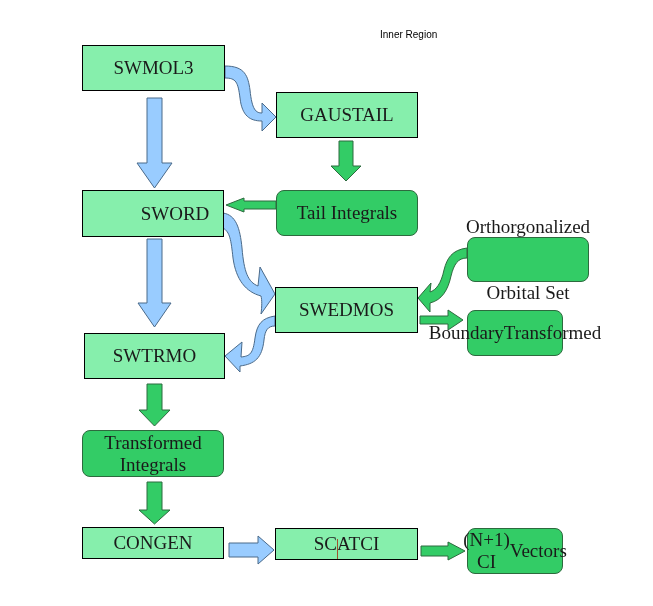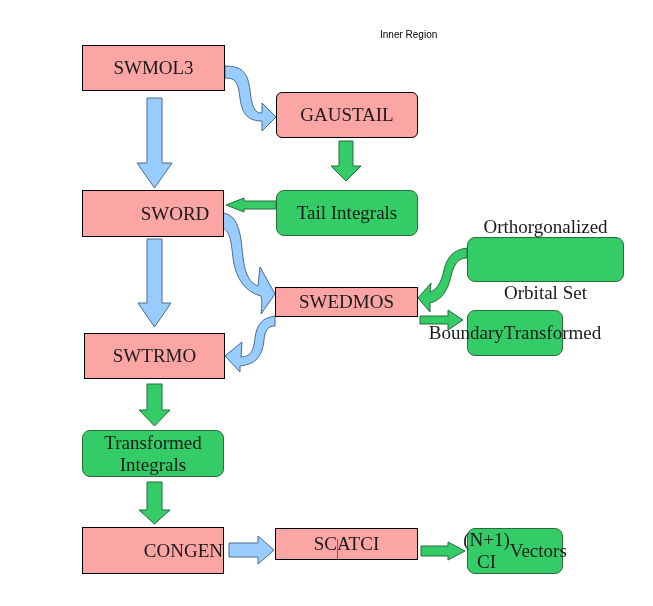--- a/index.html
+++ b/index.html
@@ -1,19 +1,19 @@
 <!DOCTYPE html>
 <html><head>
 <meta charset="utf-8">
 <style>
   html, body { margin:0; padding:0; background:#ffffff; }
   body { width:653px; height:606px; position:relative; overflow:hidden; font-family:"Liberation Serif","DejaVu Serif",serif; }
   .caption { position:absolute; left:380px; top:29px; font-family:"Liberation Sans","DejaVu Sans",sans-serif; font-size:10px; color:#000; }
   .box { position:absolute; box-sizing:border-box; display:flex; align-items:center; justify-content:center; text-align:center; color:#1a1a1a; font-size:19px; line-height:22px; }
-  .blue { background:#fca5a5; border:1.5px solid #000; }
+  .blue { background:#86efac; border:1.5px solid #000; }
   .green { background:#33cc66; border:1.5px solid #2d6a3e; border-radius:8px; }
   svg.arrows { position:absolute; left:0; top:0; }
   .caret { display:inline-block; width:1px; height:20px; background:#a0522d; vertical-align:middle; margin:0 -0.5px; position:relative; top:4px; }
 </style>
 </head>
 <body>
 
 <div class="caption">Inner Region</div>
 
 <svg class="arrows" width="653" height="606">
@@ -42,56 +42,56 @@
 
   <path d="M229,543 L258,543 L258,536 L274,550 L258,564 L258,557 L229,557 Z" fill="#99ccff" stroke="#4a6a8a" stroke-width="1"></path>
 
   <path d="M421,546 L448,546 L448,542 L465,551 L448,560 L448,556 L421,556 Z" fill="#33cc66" stroke="#2d6a3e" stroke-width="1"></path>
 </svg>
 
 <div class="box blue" style="left:82px;top:45px;width:143px;height:46px;">
   <span>SWMOL3</span>
 </div>
 
-<div class="box blue" style="left:276px;top:92px;width:142px;height:46px;border-radius:6px;">
+<div class="box blue" style="left:276px;top:92px;width:142px;height:46px;">
   <span>GAUSTAIL</span>
 </div>
 
 <div class="box green" style="left:276px;top:190px;width:142px;height:46px;">
   <span>Tail Integrals</span>
 </div>
 
 <div class="box blue" style="left:82px;top:190px;width:142px;height:47px;padding-left:44px;">
   <span>SWORD</span>
 </div>
 
-<div class="box green" style="left:467px;top:237px;width:157px;height:45px;flex-direction:column;gap:44px;">
+<div class="box green" style="left:467px;top:237px;width:122px;height:45px;flex-direction:column;gap:44px;">
   <span>Orthorgonalized</span>
   <span>Orbital Set</span>
 </div>
 
-<div class="box blue" style="left:275px;top:287px;width:143px;height:30px;">
+<div class="box blue" style="left:275px;top:287px;width:143px;height:46px;">
   <span>SWEDMOS</span>
 </div>
 
 <div class="box green" style="left:467px;top:286px;width:96px;height:46px;margin-top:24px;">
   <span>Boundary</span>
   <span>Transformed</span>
 </div>
 
 <div class="box blue" style="left:84px;top:333px;width:141px;height:46px;text-align:center;">
   <span>SWTRMO</span>
 </div>
 
 <div class="box green" style="left:82px;top:430px;width:142px;height:47px;flex-direction:column;">
   <span>Transformed</span>
   <span>Integrals</span>
 </div>
 
-<div class="box blue" style="left:82px;top:527px;width:142px;height:47px;justify-content:flex-end;">
+<div class="box blue" style="left:82px;top:527px;width:142px;height:32px;">
   <span>CONGEN</span>
 </div>
 
 <div class="box blue" style="left:275px;top:528px;width:143px;height:32px;">
   <span><span>SC</span><span class="caret"></span><span>ATCI</span></span>
 </div>
 
 <div class="box green" style="left:467px;top:528px;width:96px;height:46px;">
   <span>(N+1) CI</span>
   <span>Vectors</span>

